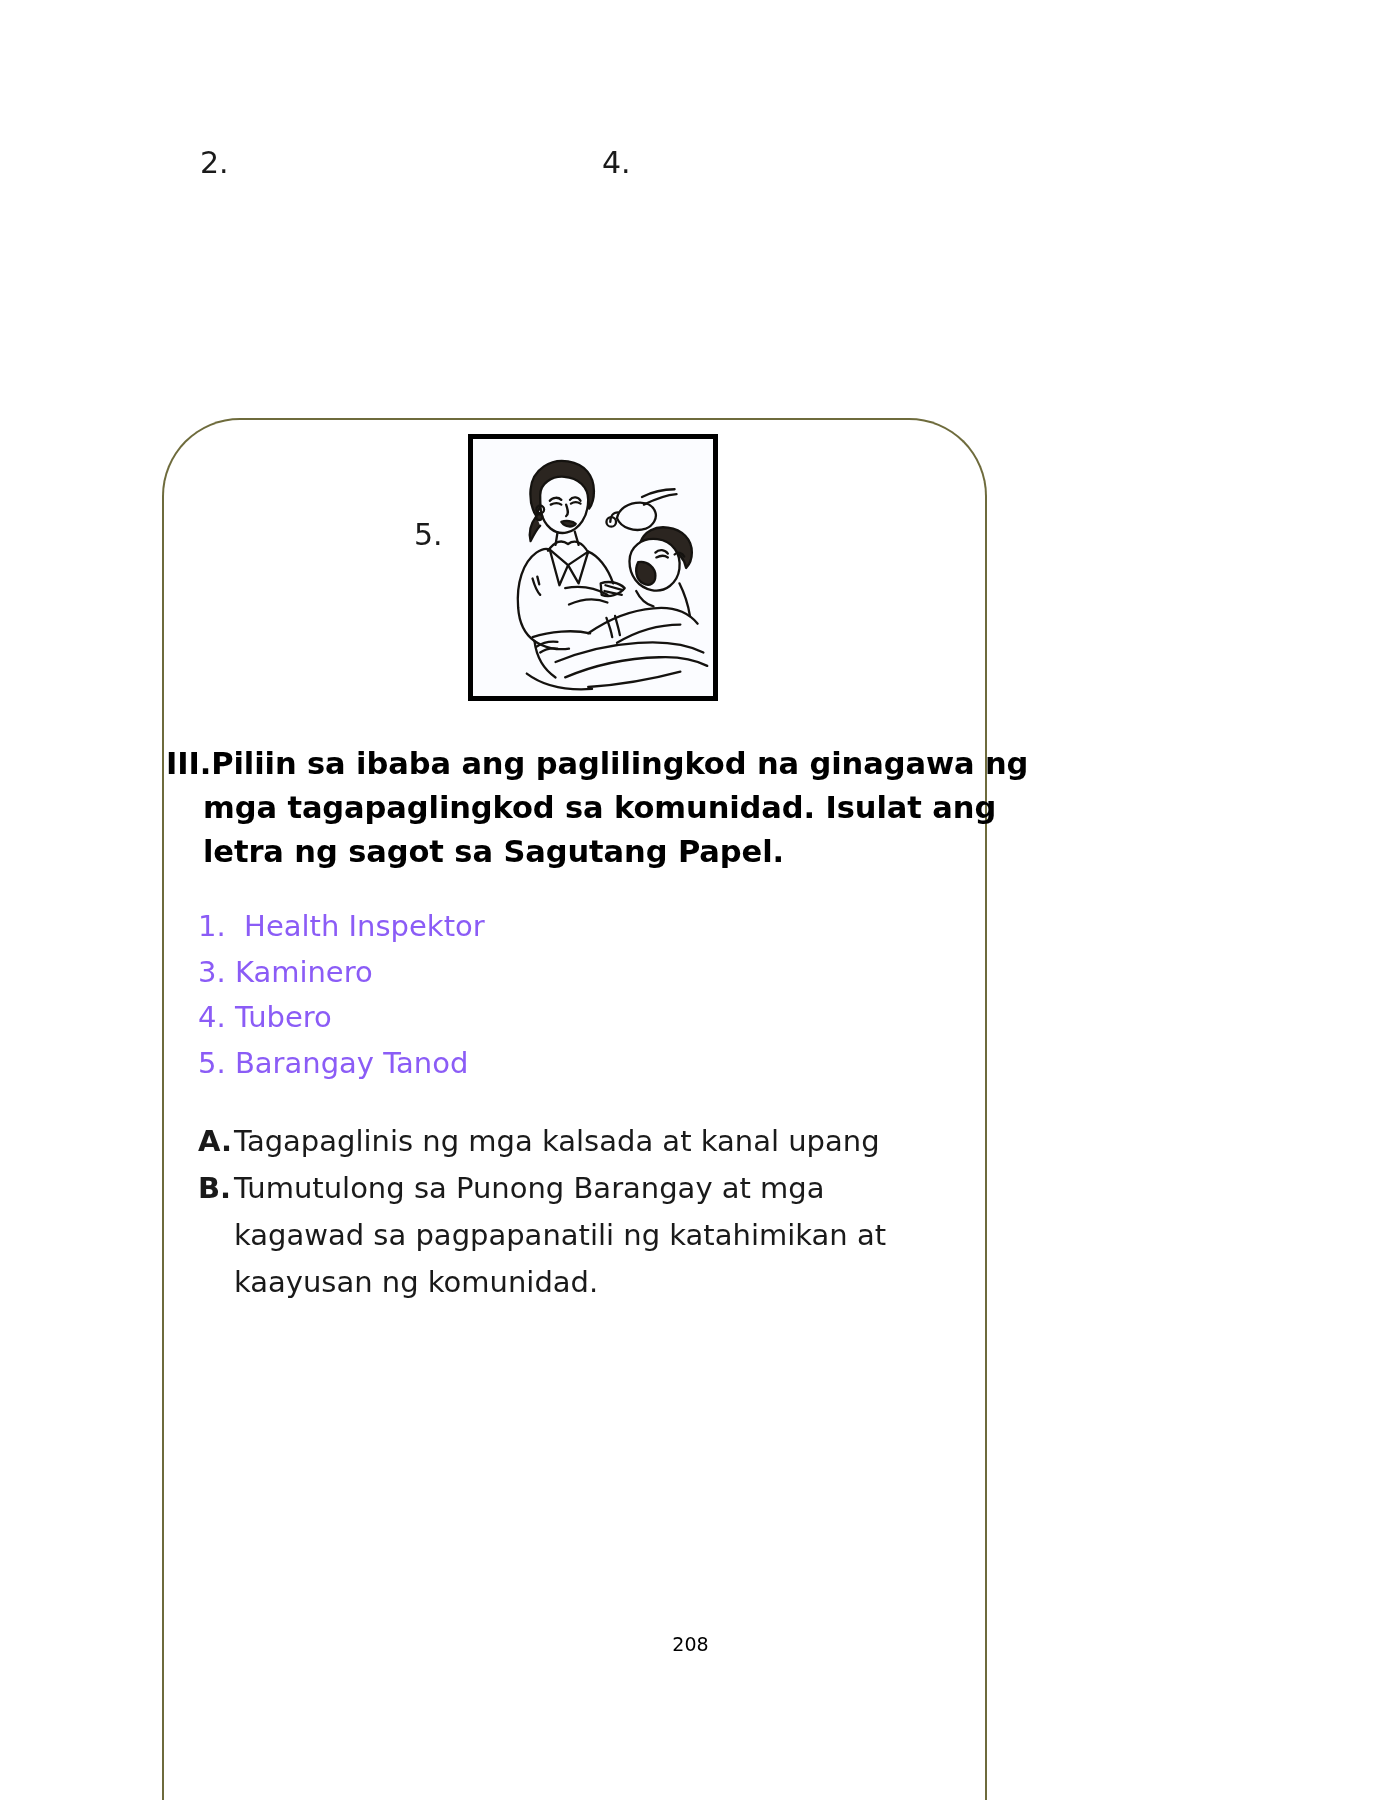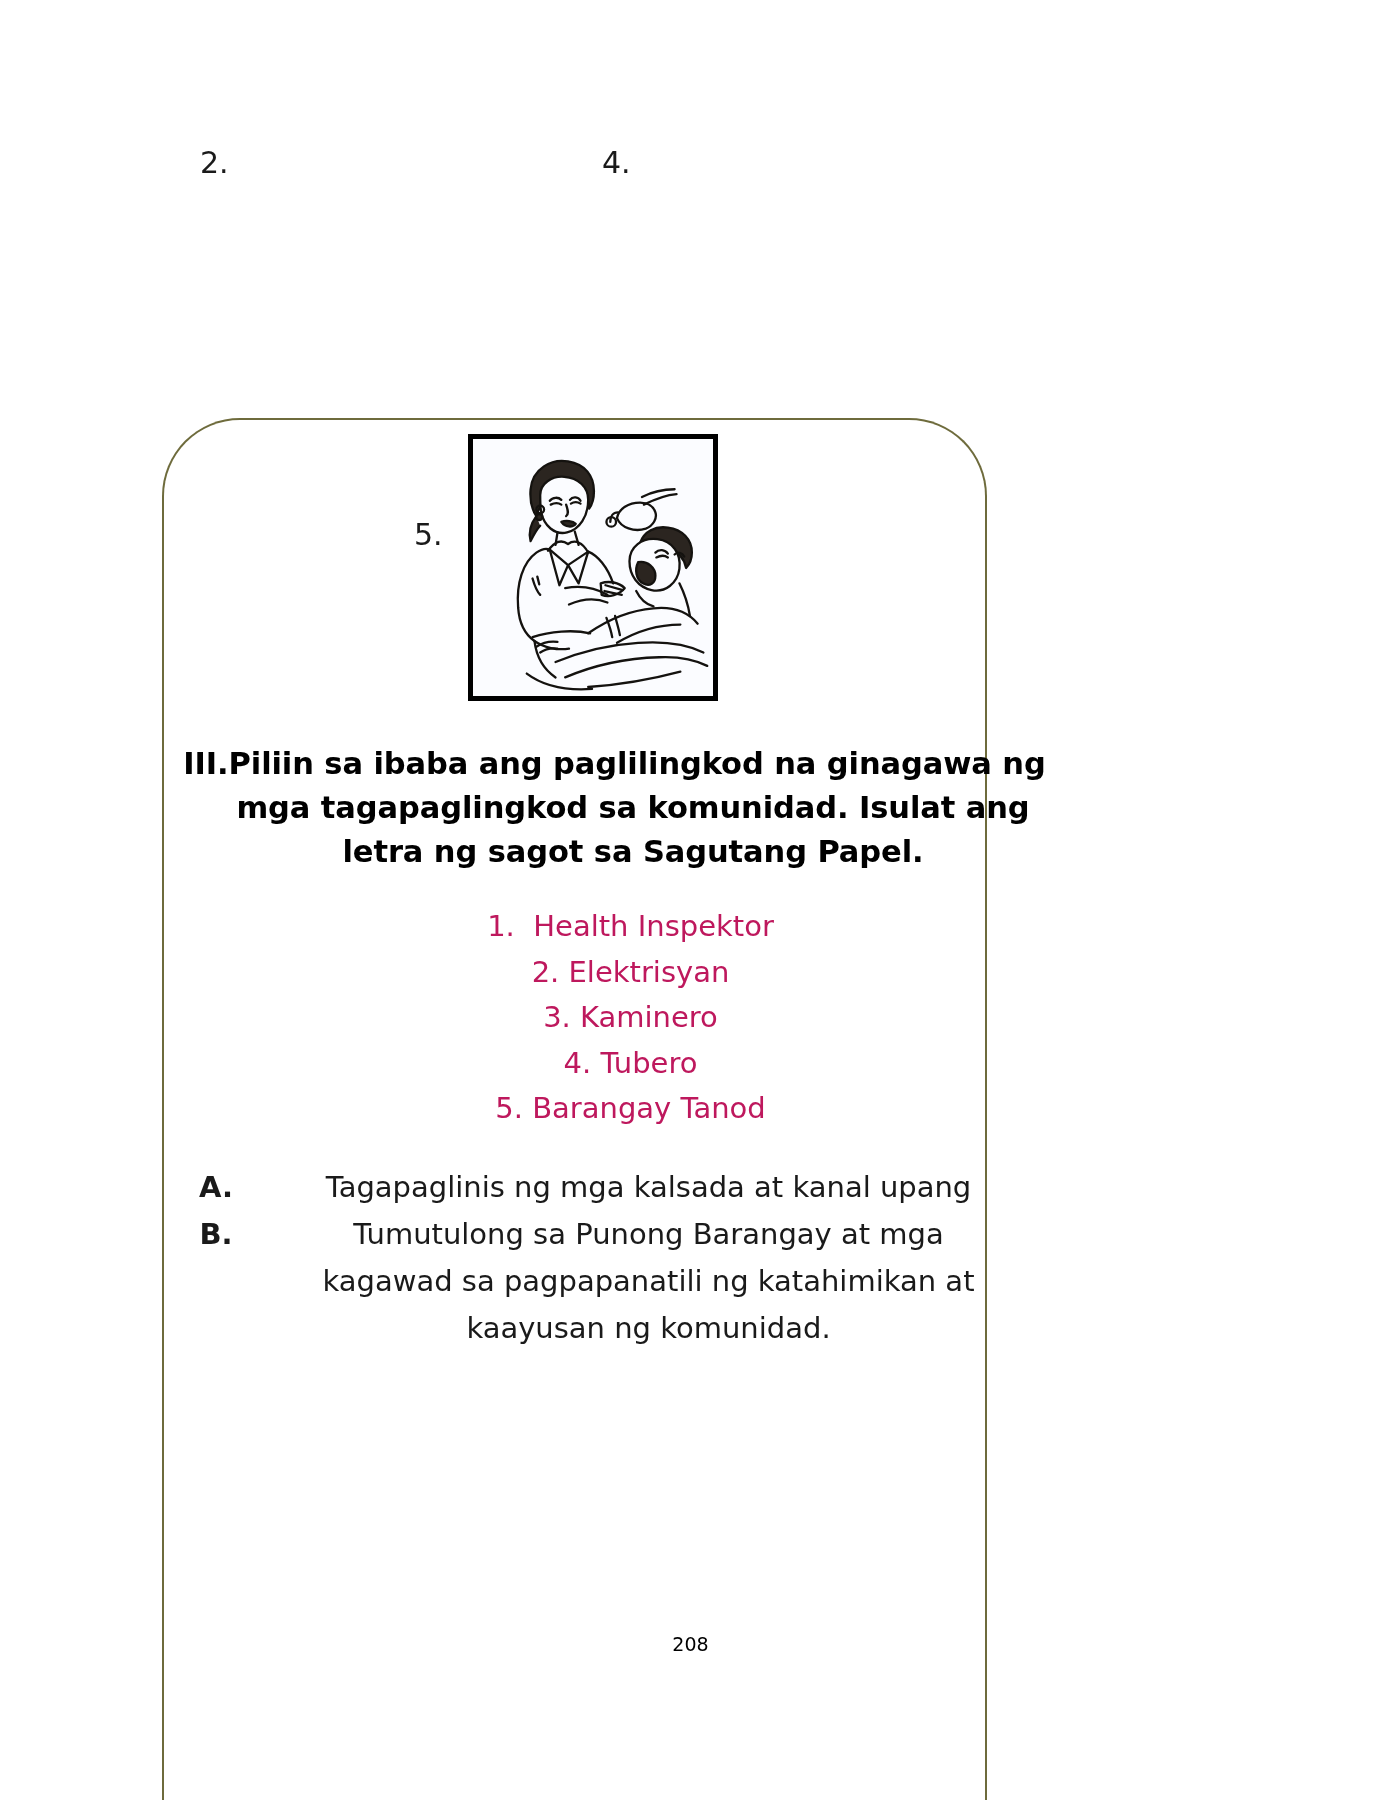--- a/index.html
+++ b/index.html
@@ -78,21 +78,20 @@
     overflow: hidden;
   }
   .illus-box svg { display: block; width: 100%; height: 100%; }
 
   
   .body-text {
     position: absolute;
     left: 162px;
     top: 742px;
     width: 901px;
-    text-align: center;
   }
 
   .heading {
     font-size: 30.5px;
     line-height: 44px;
     font-weight: bold;
     color: #000000;
     padding-left: 4px;
     letter-spacing: -0.1px;
   }
@@ -100,21 +99,21 @@
     display: block;
     white-space: pre;
   }
   .heading .hl.indent { padding-left: 37px; }
 
   .num-list {
     margin-top: 30px;
     padding-left: 36px;
     font-size: 29px;
     line-height: 45.5px;
-    color: #be185d;
+    color: #8b5cf6;
     font-weight: 400;
   }
   .num-item {
     display: block;
     white-space: pre;
   }
 
   .letter-list {
     margin-top: 32px;
     padding-left: 36px;
@@ -248,21 +247,20 @@
 <div class="body-text">
 
   <div class="heading">
     <span class="hl">III.Piliin sa ibaba ang paglilingkod na ginagawa ng</span>
     <span class="hl indent">mga tagapaglingkod sa komunidad. Isulat ang</span>
     <span class="hl indent">letra ng sagot sa Sagutang Papel.</span>
   </div>
 
   <div class="num-list">
     <span class="num-item">1.  Health Inspektor</span>
-    <span class="num-item">2. Elektrisyan</span>
     <span class="num-item">3. Kaminero</span>
     <span class="num-item">4. Tubero</span>
     <span class="num-item">5. Barangay Tanod</span>
   </div>
 
   <div class="letter-list">
     <div class="letter-item">
       <span class="letter-key">A.</span>
       <span class="letter-body">
         <span class="ln">Tagapaglinis ng mga kalsada at kanal upang</span>

